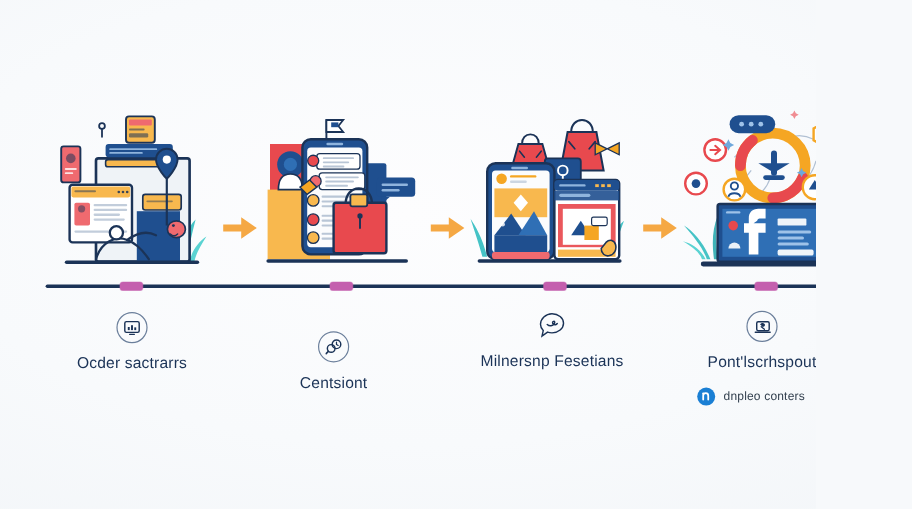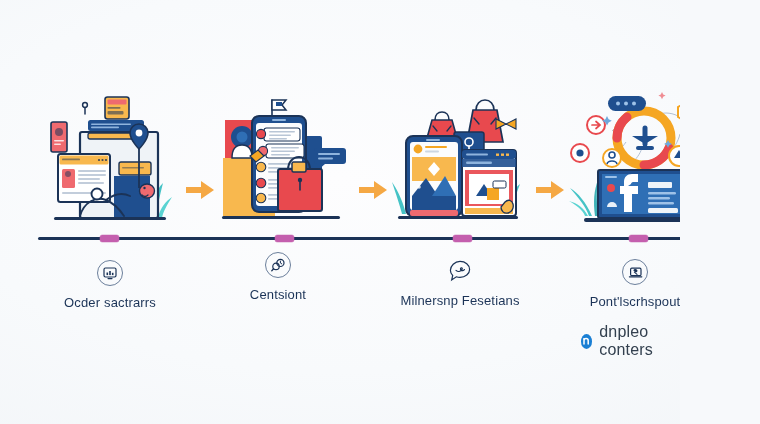--- a/index.html
+++ b/index.html
@@ -30,21 +30,21 @@
   .step{position:absolute;display:flex;flex-direction:column;align-items:center;}
   .step-circle{width:24px;height:24px;border-radius:50%;border:1.2px solid #6b7f9b;
                display:flex;align-items:center;justify-content:center;background:transparent;}
   .step-circle svg{display:block;}
   .step-label{margin-top:9px;font-size:13px;color:#1b3357;white-space:nowrap;
               letter-spacing:.15px;font-weight:400;}
 
   .brand{position:absolute;display:flex;align-items:center;gap:7px;}
   .brand-logo{width:15px;height:15px;border-radius:50%;background:#1a7fd4;
               display:flex;align-items:center;justify-content:center;}
-  .brand-name{font-size:16px;color:#33404f;letter-spacing:.15px;}
+  .brand-name{font-size:10px;color:#33404f;letter-spacing:.15px;text-align:right;}
 </style>
 </head>
 <body>
 
 <div id="stage">
 
   <div class="illus" style="left:36px;top:84px;width:148px;height:146px;">
     <svg viewBox="0 0 148 146" xmlns="http://www.w3.org/2000/svg">
 
       <g>
@@ -350,21 +350,21 @@
         <rect x="1" y="2" width="12" height="9" rx="1.4" fill="none" stroke="#1b3357" stroke-width="1.2"></rect>
         <rect x="3.5" y="6.5" width="1.6" height="2.6" fill="#1b3357"></rect>
         <rect x="6.2" y="5" width="1.6" height="4.1" fill="#1b3357"></rect>
         <rect x="8.9" y="6.8" width="1.6" height="2.3" fill="#1b3357"></rect>
         <path d="M5 12.6 h4" stroke="#1b3357" stroke-width="1.1" stroke-linecap="round"></path>
       </svg>
     </div>
     <div class="step-label">Ocder sactrarrs</div>
   </div>
 
-  <div class="step" style="left:198px;top:252px;width:160px;">
+  <div class="step" style="left:198px;top:276px;width:160px;">
     <div class="step-circle">
       <svg width="15" height="14" viewBox="0 0 15 14">
         <circle cx="9.4" cy="4.9" r="3.6" fill="none" stroke="#1b3357" stroke-width="1.2"></circle>
         <path d="M9.4 3.1 v1.9 l1.4 .9" stroke="#1b3357" stroke-width="1" fill="none" stroke-linecap="round"></path>
         <circle cx="5" cy="8.4" r="3.2" fill="none" stroke="#1b3357" stroke-width="1.2"></circle>
         <path d="M2.6 10.8 L0.8 12.7" stroke="#1b3357" stroke-width="1.3" stroke-linecap="round"></path>
       </svg>
     </div>
     <div class="step-label">Centsiont</div>
   </div>

